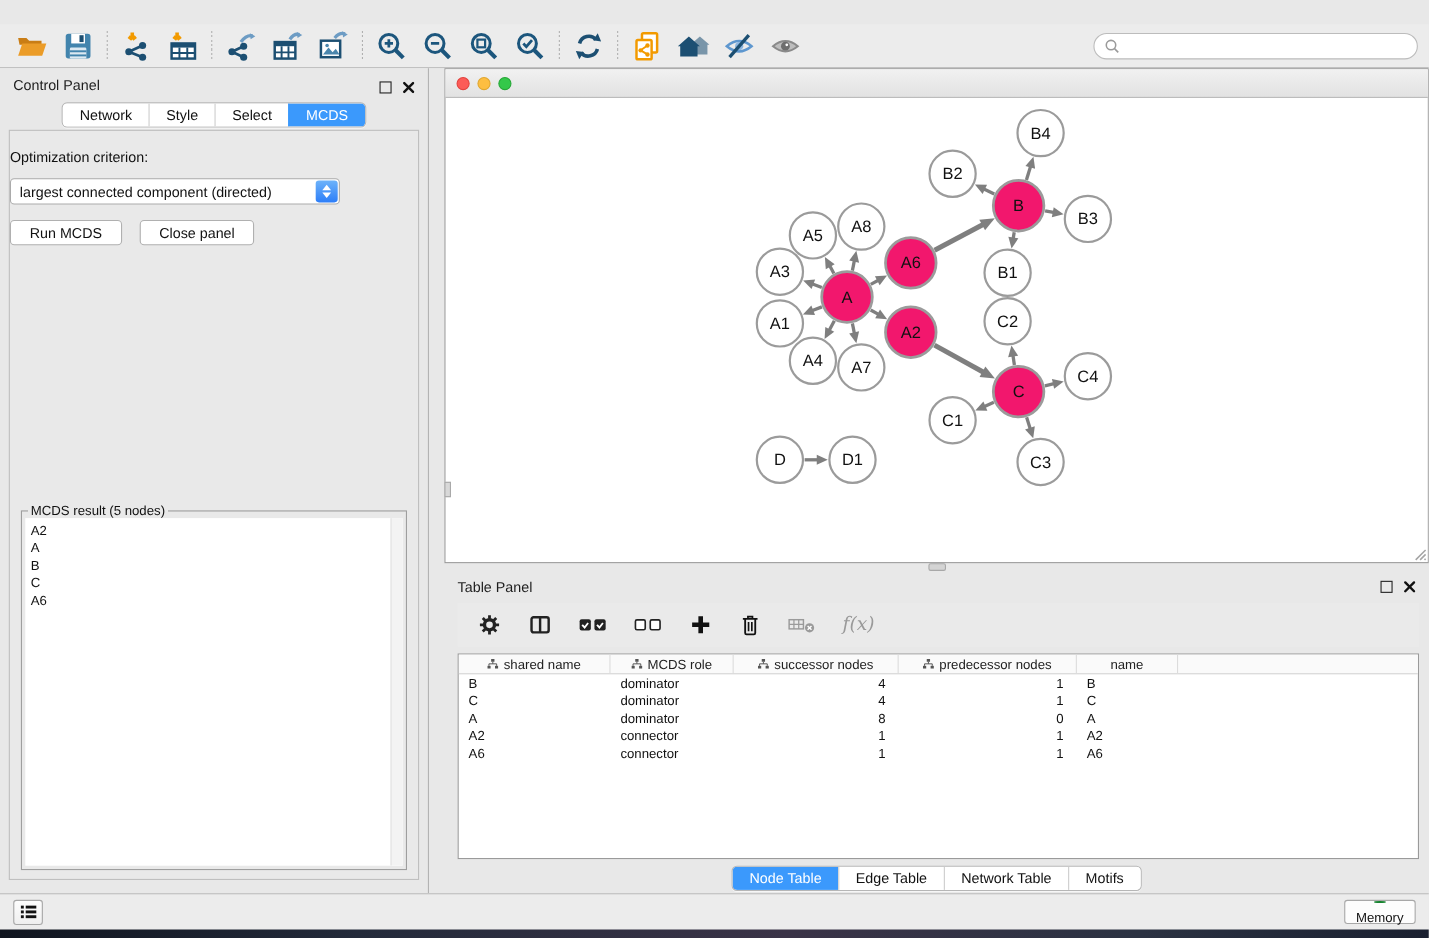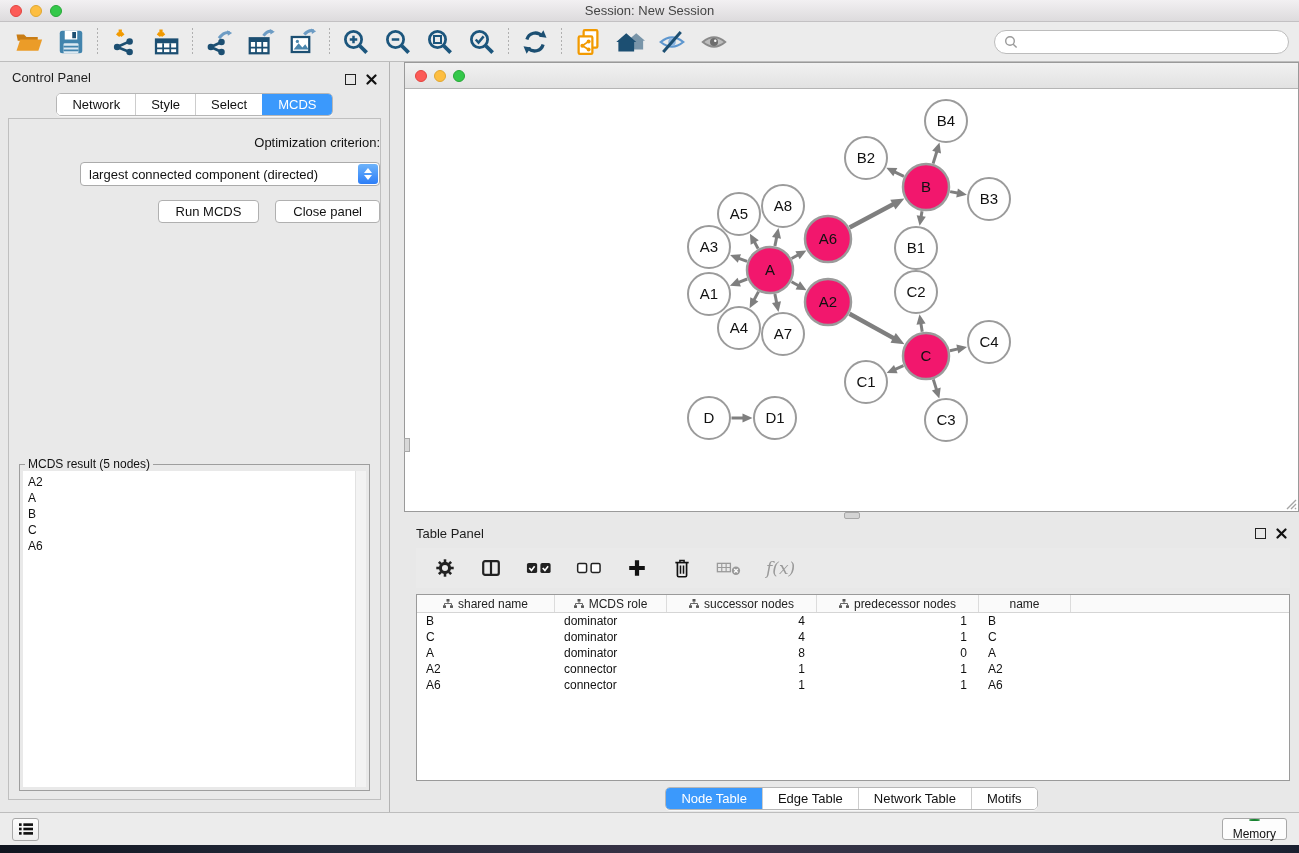--- a/index.html
+++ b/index.html
@@ -34,21 +34,21 @@
   .control-panel { width:390px; height:100%; position:relative; background:#e8e8e8; border-right:1px solid #b3b3b3; }
   .cp-header { display:flex; align-items:flex-end; padding:8px 12px 0 12px; font-size:13px; color:#1d1d1d; }
   .panel-winbtns { margin-left:auto; display:flex; gap:10px; align-items:center; }
   .float-box { width:11px; height:11px; border:1.5px solid #222; background:transparent; }
   .cp-tabs-row { display:flex; justify-content:center; margin-top:8px; }
   .seg { display:inline-flex; border:1px solid #b6b6b6; border-radius:5px; overflow:hidden; background:#fff; box-shadow:0 1px 0 rgba(255,255,255,.6); }
   .seg .s { padding:3px 15px; font-size:13px; color:#111; background:#fff; border-left:1px solid #cdcdcd; white-space:nowrap; }
   .seg .s:first-child { border-left:none; }
   .seg .s.active { background:#3b99fc; color:#fff; border-left-color:#3b99fc; }
   .cp-box { position:absolute; left:8px; right:8px; top:56px; bottom:12px; border:1px solid #bfbfbf;
-    background:#e9e9e9; display:flex; flex-direction:column; align-items:flex-end; padding-top:16px; }
+    background:#e9e9e9; display:flex; flex-direction:column; align-items:flex-start; padding-top:16px; }
   .opt-label { font-size:13px; color:#111; }
   .dropdown { margin-top:12px; width:300px; height:24px; background:#fff; border:1px solid #ababab;
     border-radius:4px; display:flex; align-items:center; position:relative; font-size:13px; padding-left:8px; color:#111; }
   .dd-stepper { position:absolute; right:1px; top:1px; bottom:1px; width:20px; border-radius:3px;
     background:linear-gradient(#6db3fa,#2d7ef8); display:flex; flex-direction:column; align-items:center; justify-content:center; gap:2px; }
   .dd-up { width:0; height:0; border-left:4px solid transparent; border-right:4px solid transparent; border-bottom:5px solid #fff; }
   .dd-down { width:0; height:0; border-left:4px solid transparent; border-right:4px solid transparent; border-top:5px solid #fff; }
   .cp-buttons { margin-top:14px; display:flex; gap:16px; }
   .btn { background:#fff; border:1px solid #b0b0b0; border-radius:4px; padding:3px 17px; font-size:13px; color:#111; }
   .cp-spacer { flex:1; }
@@ -98,28 +98,20 @@
   .desktop-strip { position:absolute; left:0; top:845px; width:100%; height:8px;
     background:linear-gradient(90deg,#10151f,#232a3a 25%,#3a3347 55%,#2b3242 80%,#1a2030); }
 
   svg.icon { display:block; }
 </style>
 </head>
 <body>
 
 <div id="app">
 
-  <div class="titlebar">
-    <div class="tl-group">
-      <div class="tl red"></div>
-      <div class="tl yellow"></div>
-      <div class="tl green"></div>
-    </div>
-    <div class="title">Session: New Session</div>
-  </div>
 
   <div class="main-toolbar">
     <div class="tb-btn">
       <svg class="icon" width="30" height="30" viewBox="0 0 24 24">
           <path d="M2 6 h6 l2 2 h9 v3 H3 Z" fill="#c97d15"></path>
           <path d="M2 19 L5 10 H22.5 L19.5 19 Z" fill="#eb9c28"></path>
         </svg>
     </div>
     <div class="tb-btn">
       <svg class="icon" width="30" height="30" viewBox="0 0 24 24">

